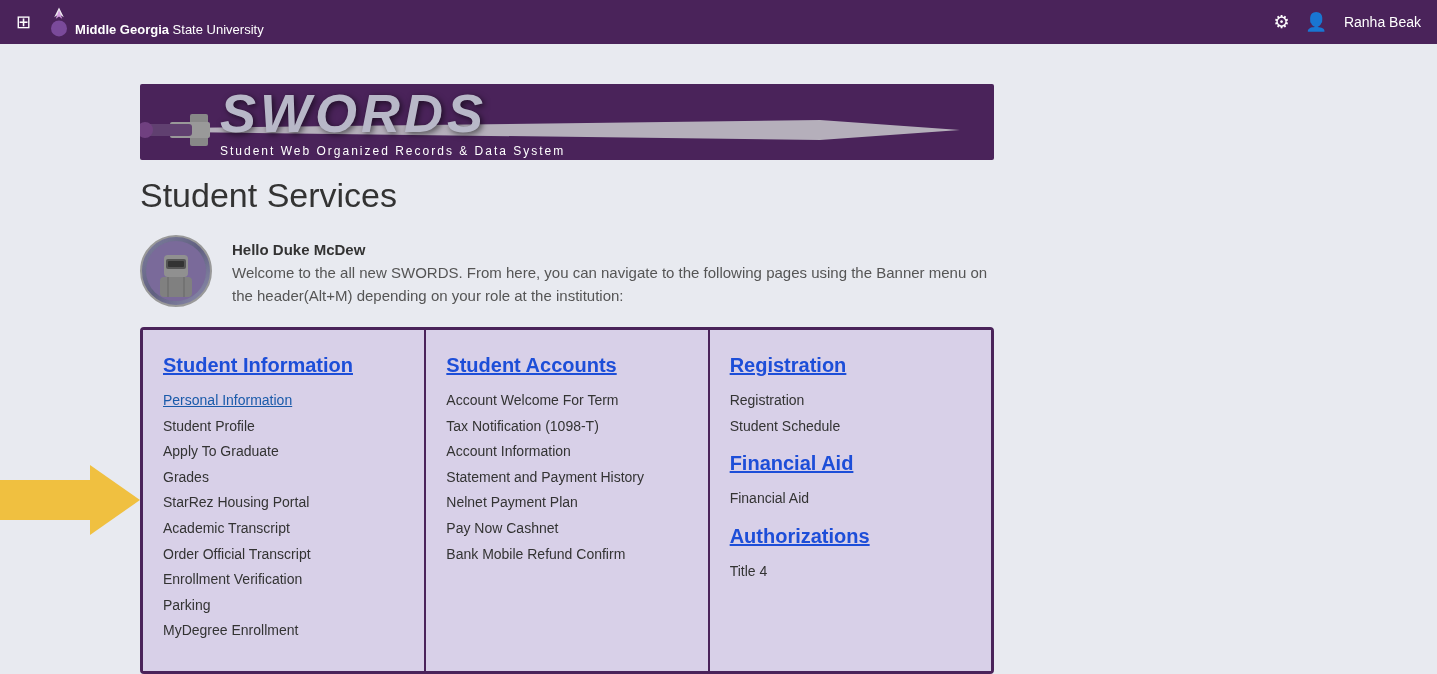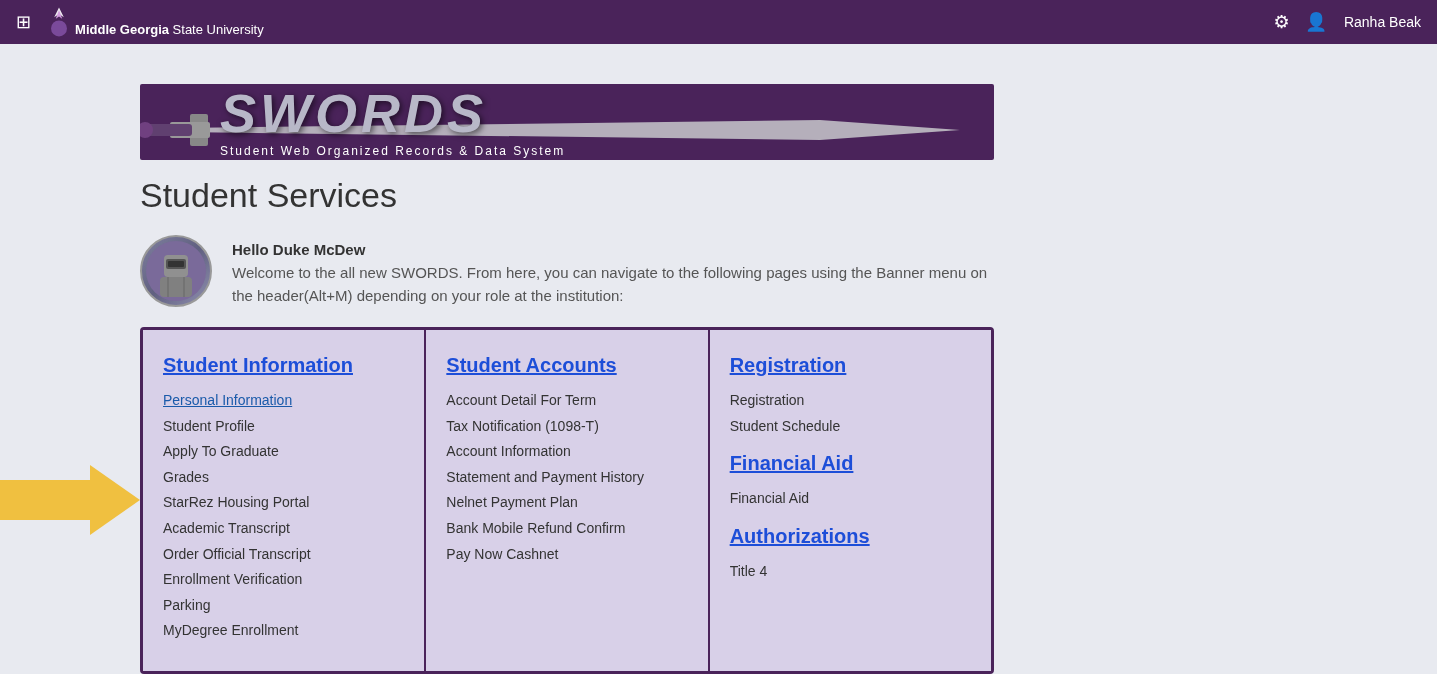--- a/index.html
+++ b/index.html
@@ -292,27 +292,27 @@
         <a class="card-link">StarRez Housing Portal</a>
         <a class="card-link">Academic Transcript</a>
         <a class="card-link">Order Official Transcript</a>
         <a class="card-link">Enrollment Verification</a>
         <a class="card-link">Parking</a>
         <a class="card-link">MyDegree Enrollment</a>
       </div>
 
       <div class="card">
         <div class="card-title">Student Accounts</div>
-        <a class="card-link">Account Detail For Term</a>
+        <a class="card-link">Account Welcome For Term</a>
         <a class="card-link">Tax Notification (1098-T)</a>
         <a class="card-link">Account Information</a>
         <a class="card-link">Statement and Payment History</a>
         <a class="card-link">Nelnet Payment Plan</a>
+        <a class="card-link">Pay Now Cashnet</a>
         <a class="card-link">Bank Mobile Refund Confirm</a>
-        <a class="card-link">Pay Now Cashnet</a>
       </div>
 
       <div class="card">
         <div class="card-title">Registration</div>
         <a class="card-link">Registration</a>
         <a class="card-link">Student Schedule</a>
 
         <div class="card-section-gap">
           <div class="card-title">Financial Aid</div>
           <a class="card-link">Financial Aid</a>

